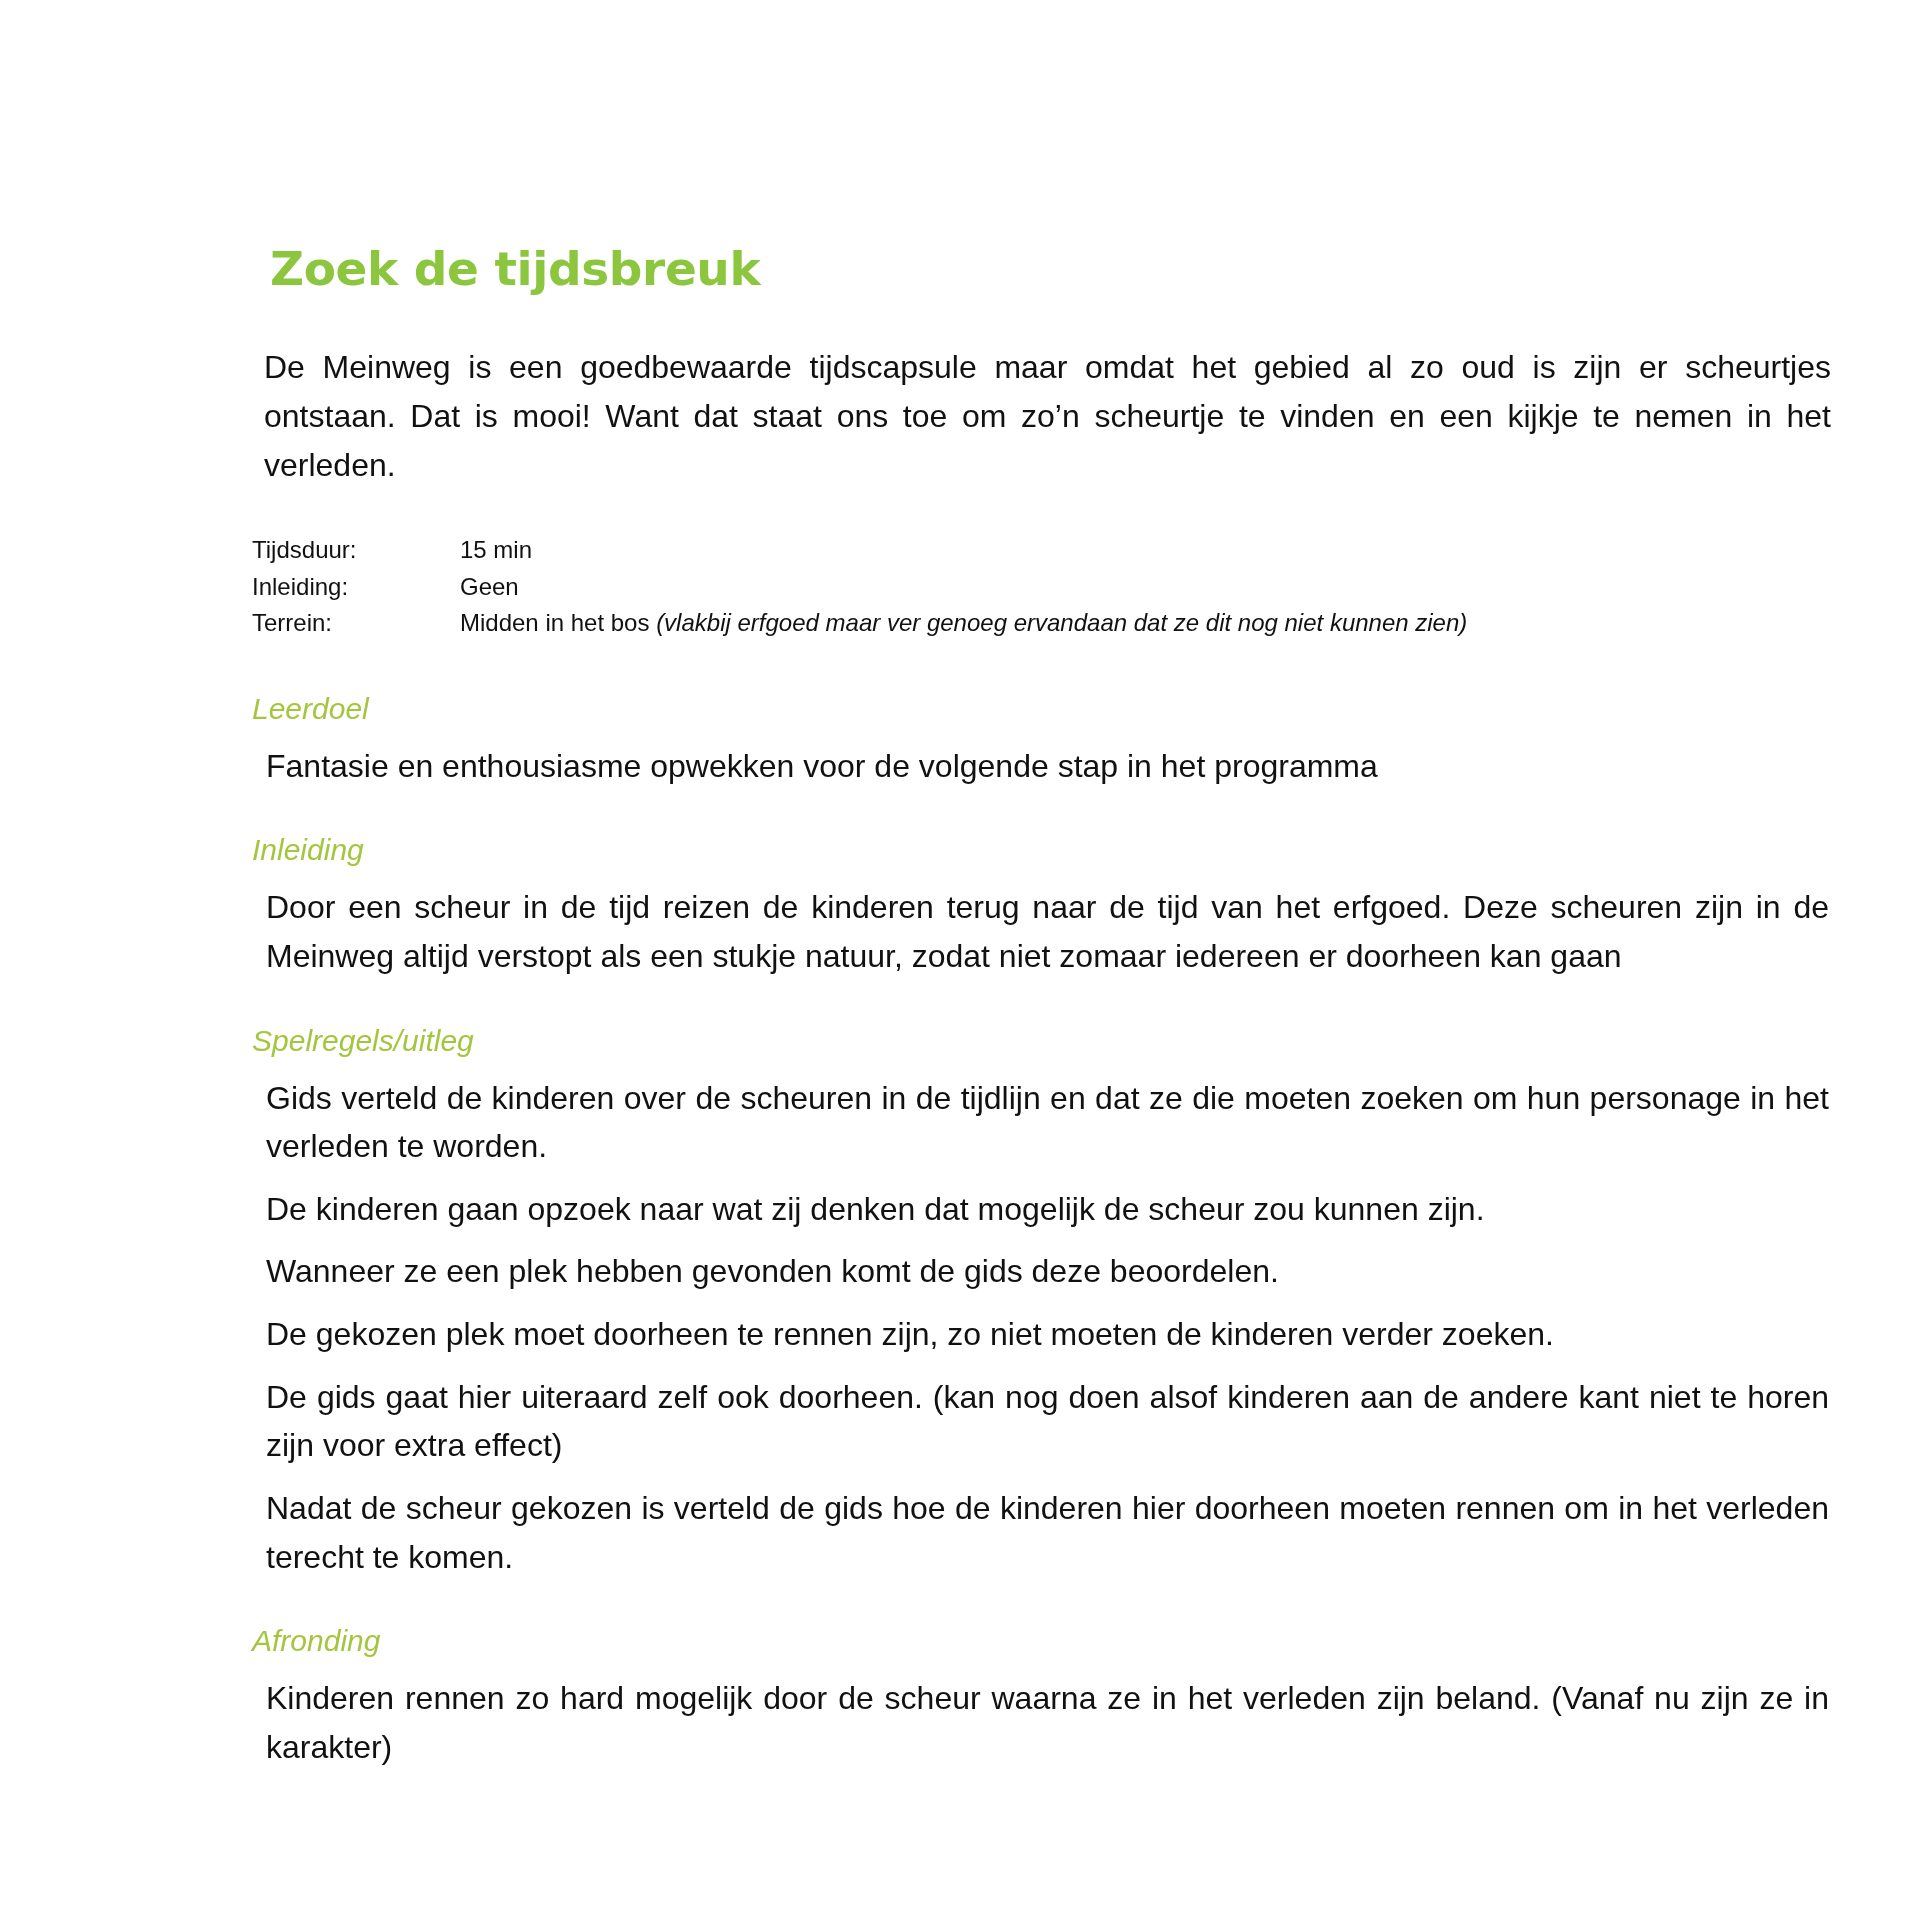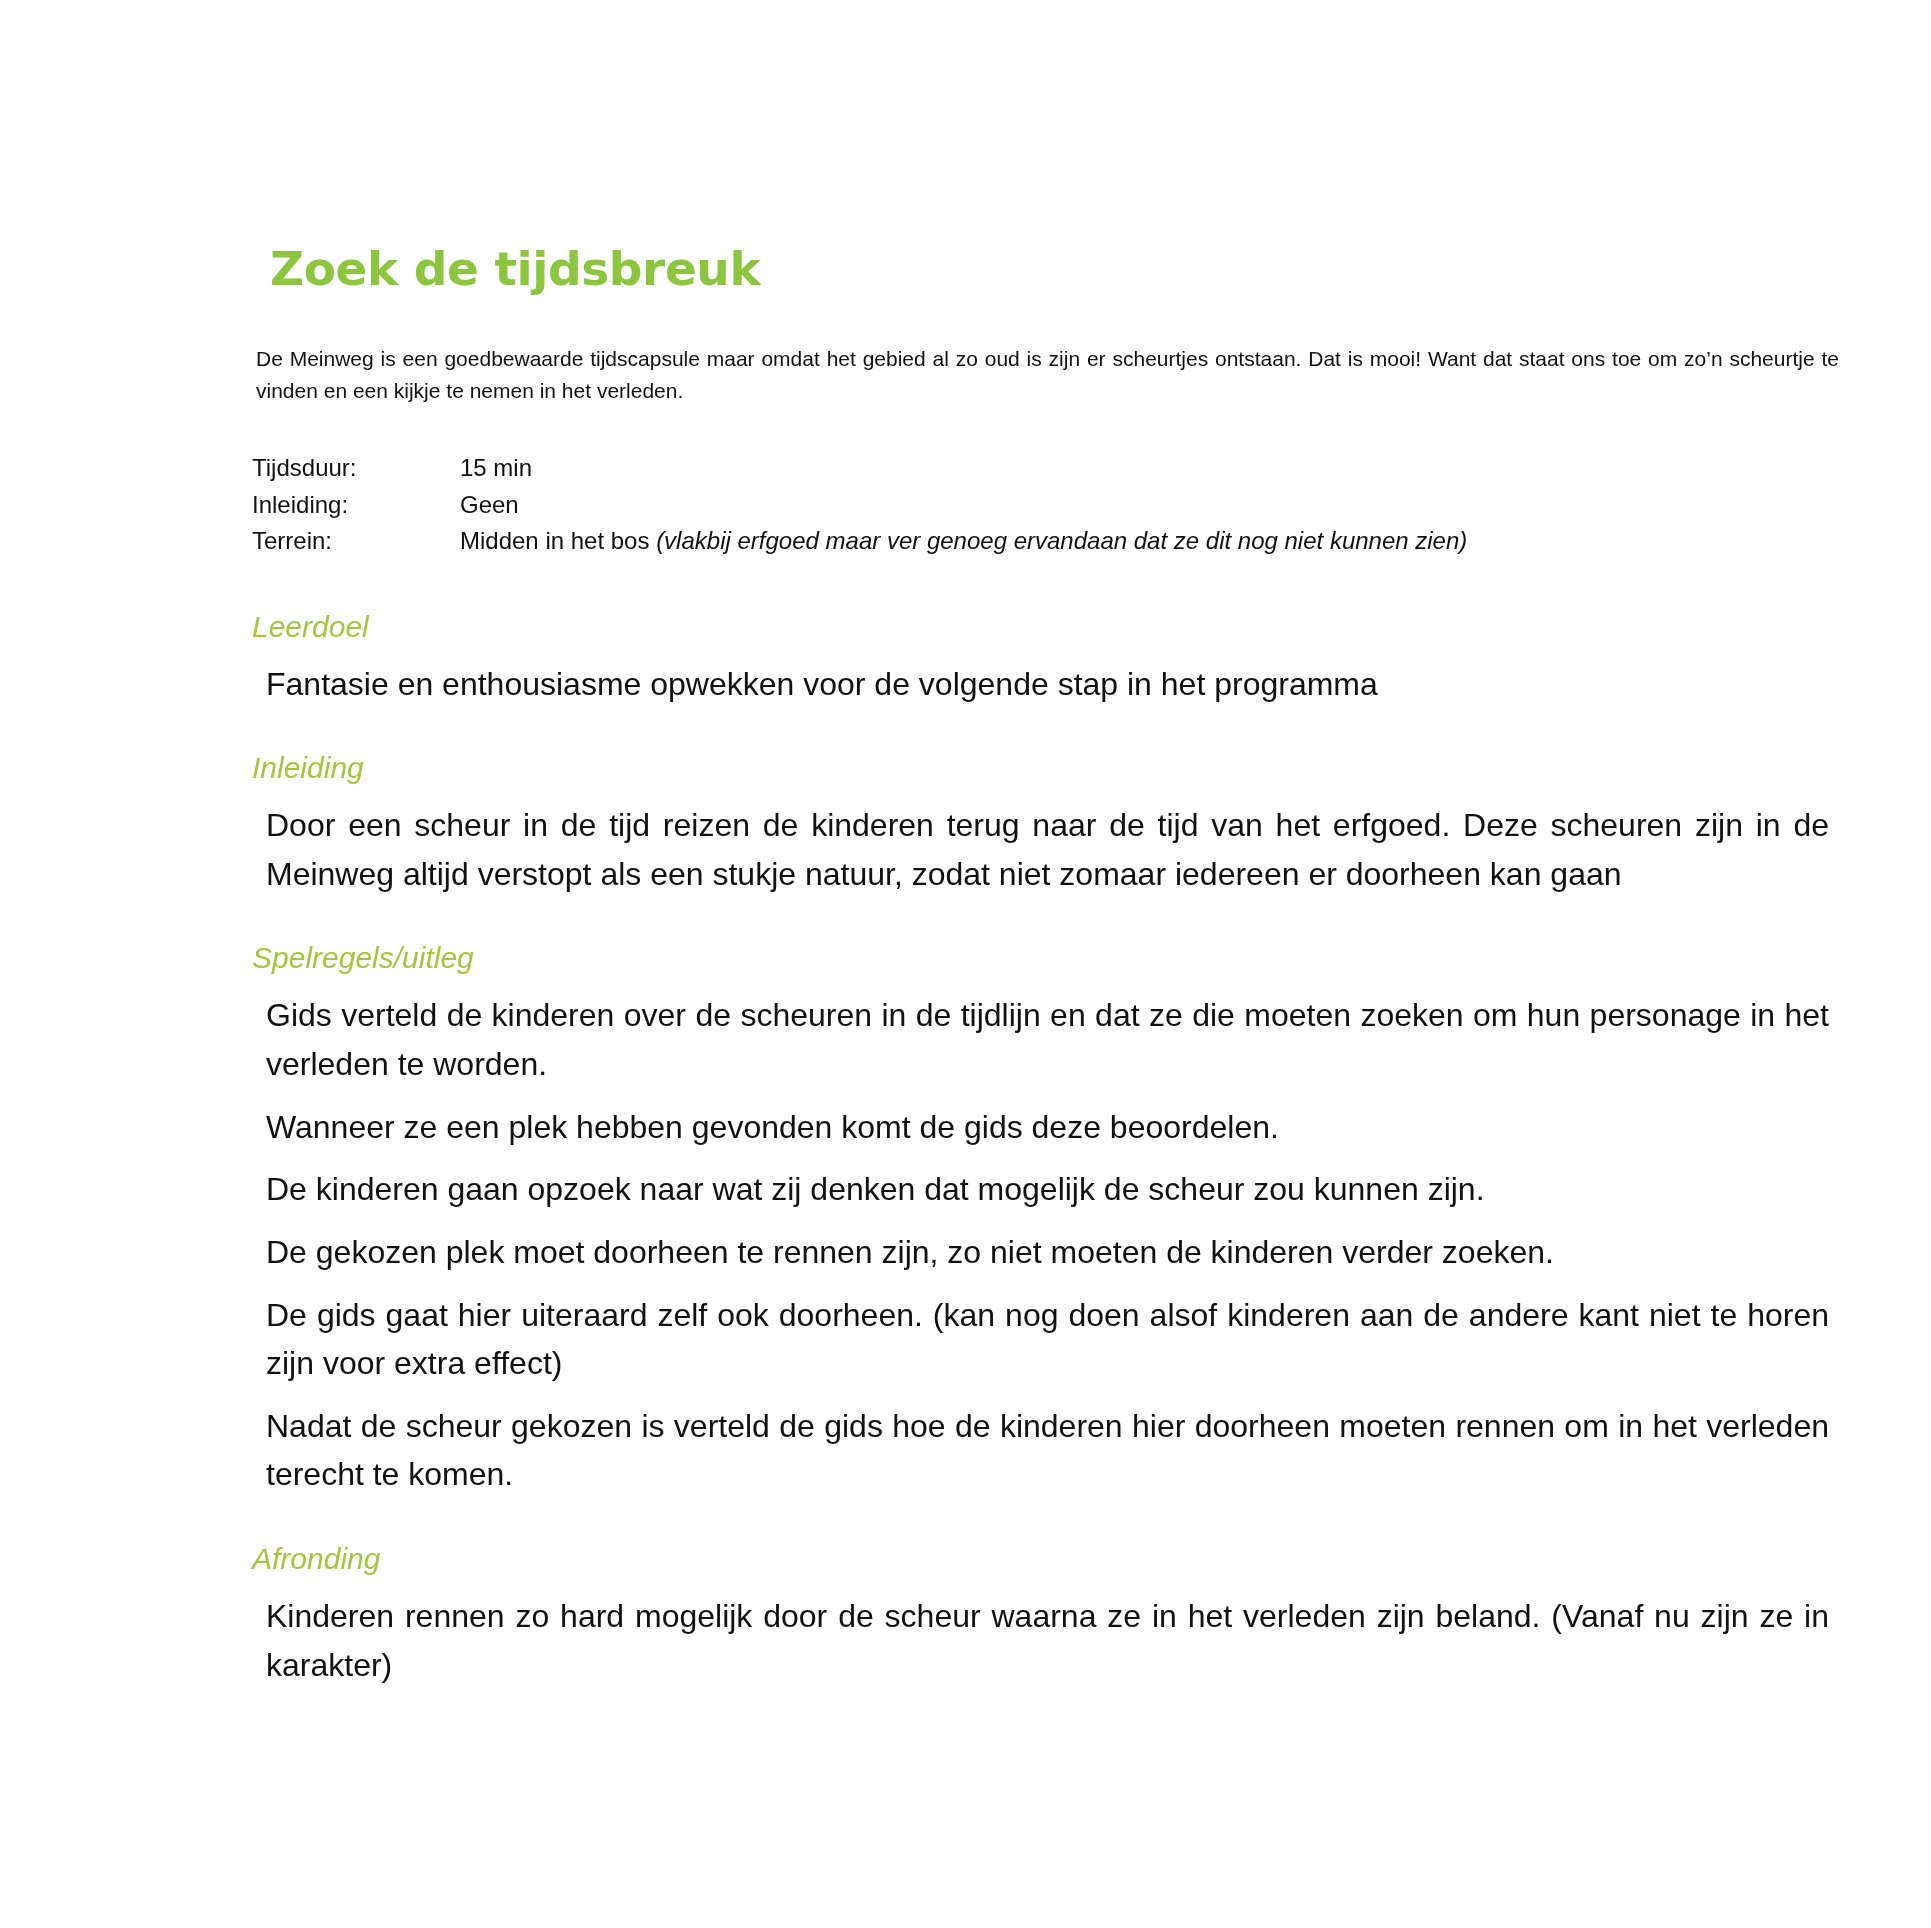--- a/index.html
+++ b/index.html
@@ -41,24 +41,24 @@
     letter-spacing: -0.4px;
     color: #8CC63E;
     line-height: 1.05;
     margin: 0 0 50px 18px;
     white-space: nowrap;
   }
 
   
   .body-text {
     font-family: "Liberation Sans", sans-serif;
-    font-size: 21px;
+    font-size: 32px;
     line-height: 1.52;
     color: #111111;
-    margin: 4px;
+    margin: 12px;
     text-align: justify;
     text-justify: inter-word;
     -webkit-hyphens: none;
     hyphens: none;
   }
 
   .intro-para {
     margin-bottom: 43px;
   }
 
@@ -150,22 +150,22 @@
       <div class="section-heading">Inleiding</div>
       <div class="section-body">
         <p class="section-line">Door een scheur in de tijd reizen de kinderen terug naar de tijd van het erfgoed. Deze scheuren zijn in de Meinweg altijd verstopt als een stukje natuur, zodat niet zomaar iedereen er doorheen kan gaan</p>
       </div>
     </div>
 
     <div class="section">
       <div class="section-heading">Spelregels/uitleg</div>
       <div class="section-body">
         <p class="section-line">Gids verteld de kinderen over de scheuren in de tijdlijn en dat ze die moeten zoeken om hun personage in het verleden te worden.</p>
+        <p class="section-line single">De kinderen gaan opzoek naar wat zij denken dat mogelijk de scheur zou kunnen zijn.</p>
         <p class="section-line single">Wanneer ze een plek hebben gevonden komt de gids deze beoordelen.</p>
-        <p class="section-line single">De kinderen gaan opzoek naar wat zij denken dat mogelijk de scheur zou kunnen zijn.</p>
         <p class="section-line single">De gekozen plek moet doorheen te rennen zijn, zo niet moeten de kinderen verder zoeken.</p>
         <p class="section-line">De gids gaat hier uiteraard zelf ook doorheen. (kan nog doen alsof kinderen aan de andere kant niet te horen zijn voor extra effect)</p>
         <p class="section-line">Nadat de scheur gekozen is verteld de gids hoe de kinderen hier doorheen moeten rennen om in het verleden terecht te komen.</p>
       </div>
     </div>
 
     <div class="section">
       <div class="section-heading">Afronding</div>
       <div class="section-body">
         <p class="section-line">Kinderen rennen zo hard mogelijk door de scheur waarna ze in het verleden zijn beland. (Vanaf nu zijn ze in karakter)</p>

